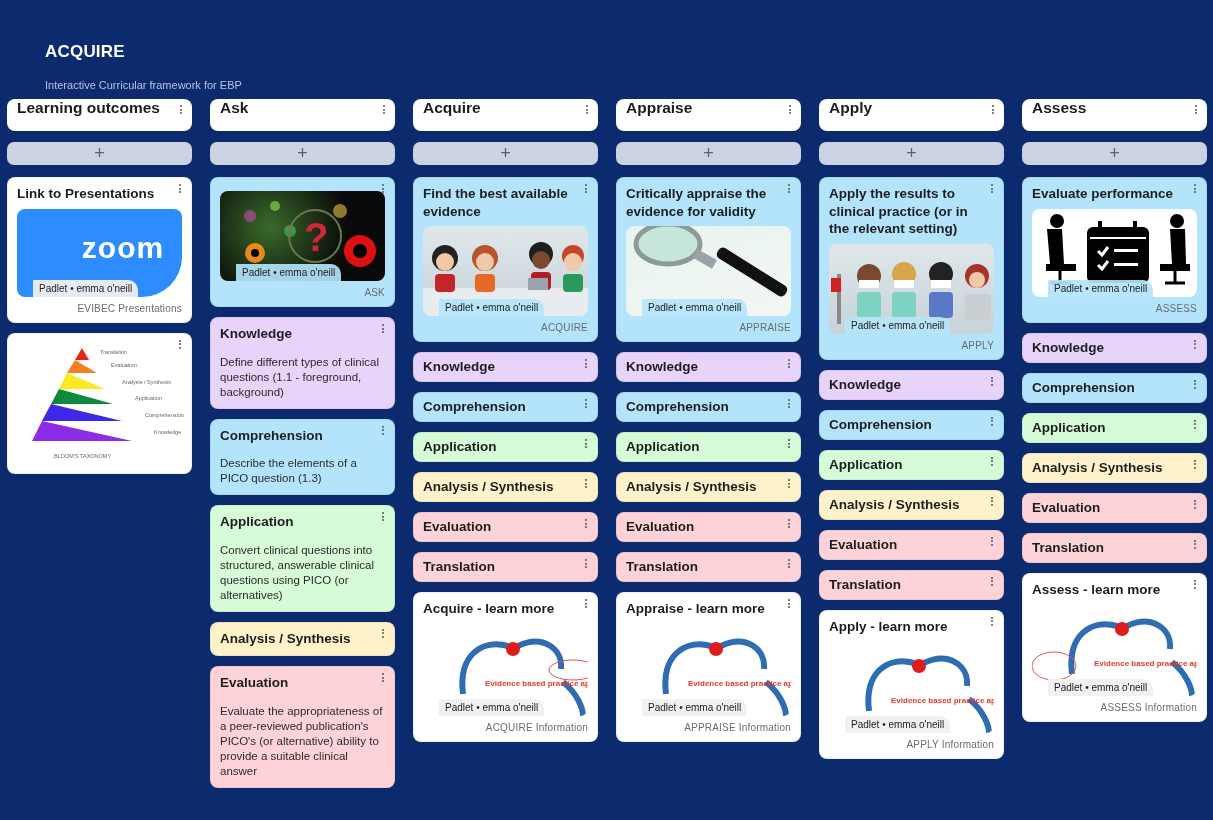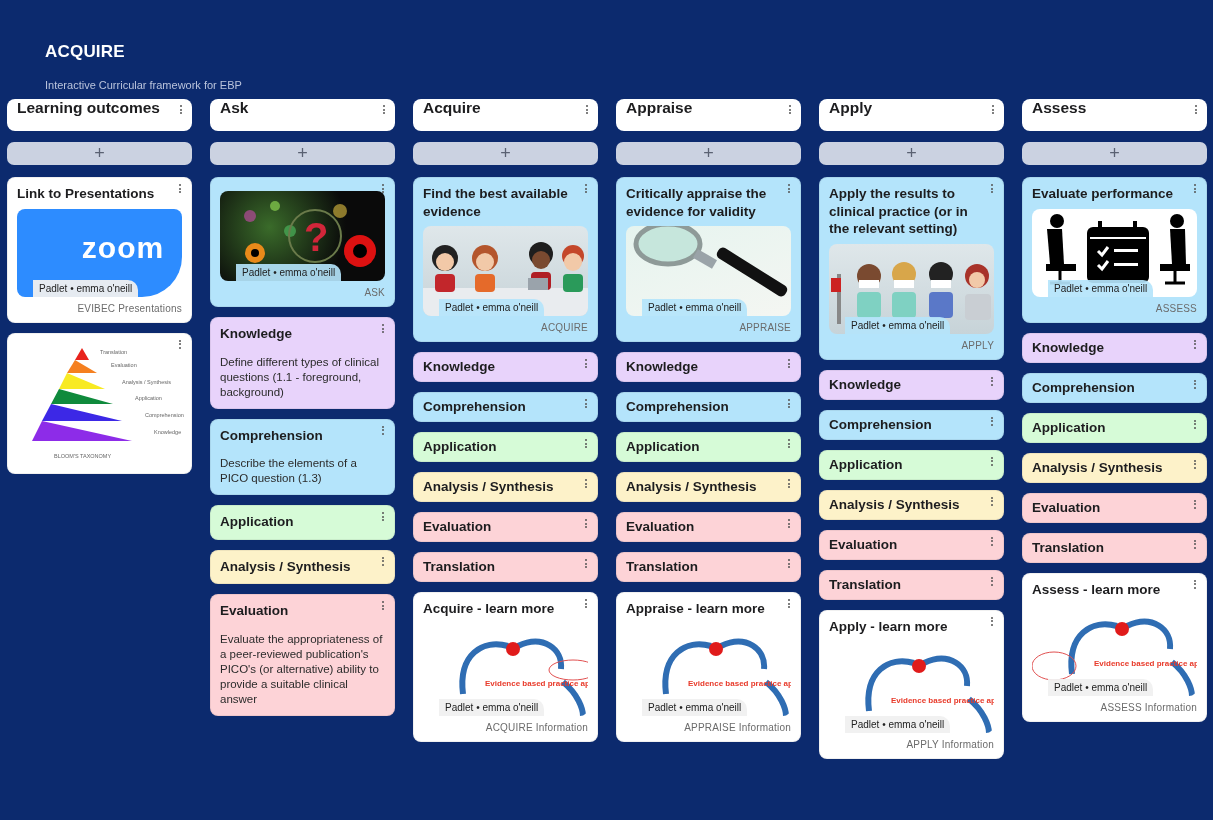--- a/index.html
+++ b/index.html
@@ -148,20 +148,21 @@
           </span>
         <div class="body">Describe the elements of a PICO question (1.3)</div>
       </div>
       <div class="card green">
         <div class="ct">Application</div>
         <span class="dots">
             <i></i>
             <i></i>
             <i></i>
           </span>
+        <div class="body">Convert clinical questions into structured, answerable clinical questions using PICO (or alternatives)</div>
       </div>
       <div class="card yellow">
         <div class="ct">Analysis / Synthesis</div>
         <span class="dots">
             <i></i>
             <i></i>
             <i></i>
           </span>
       </div>
       <div class="card pink">

